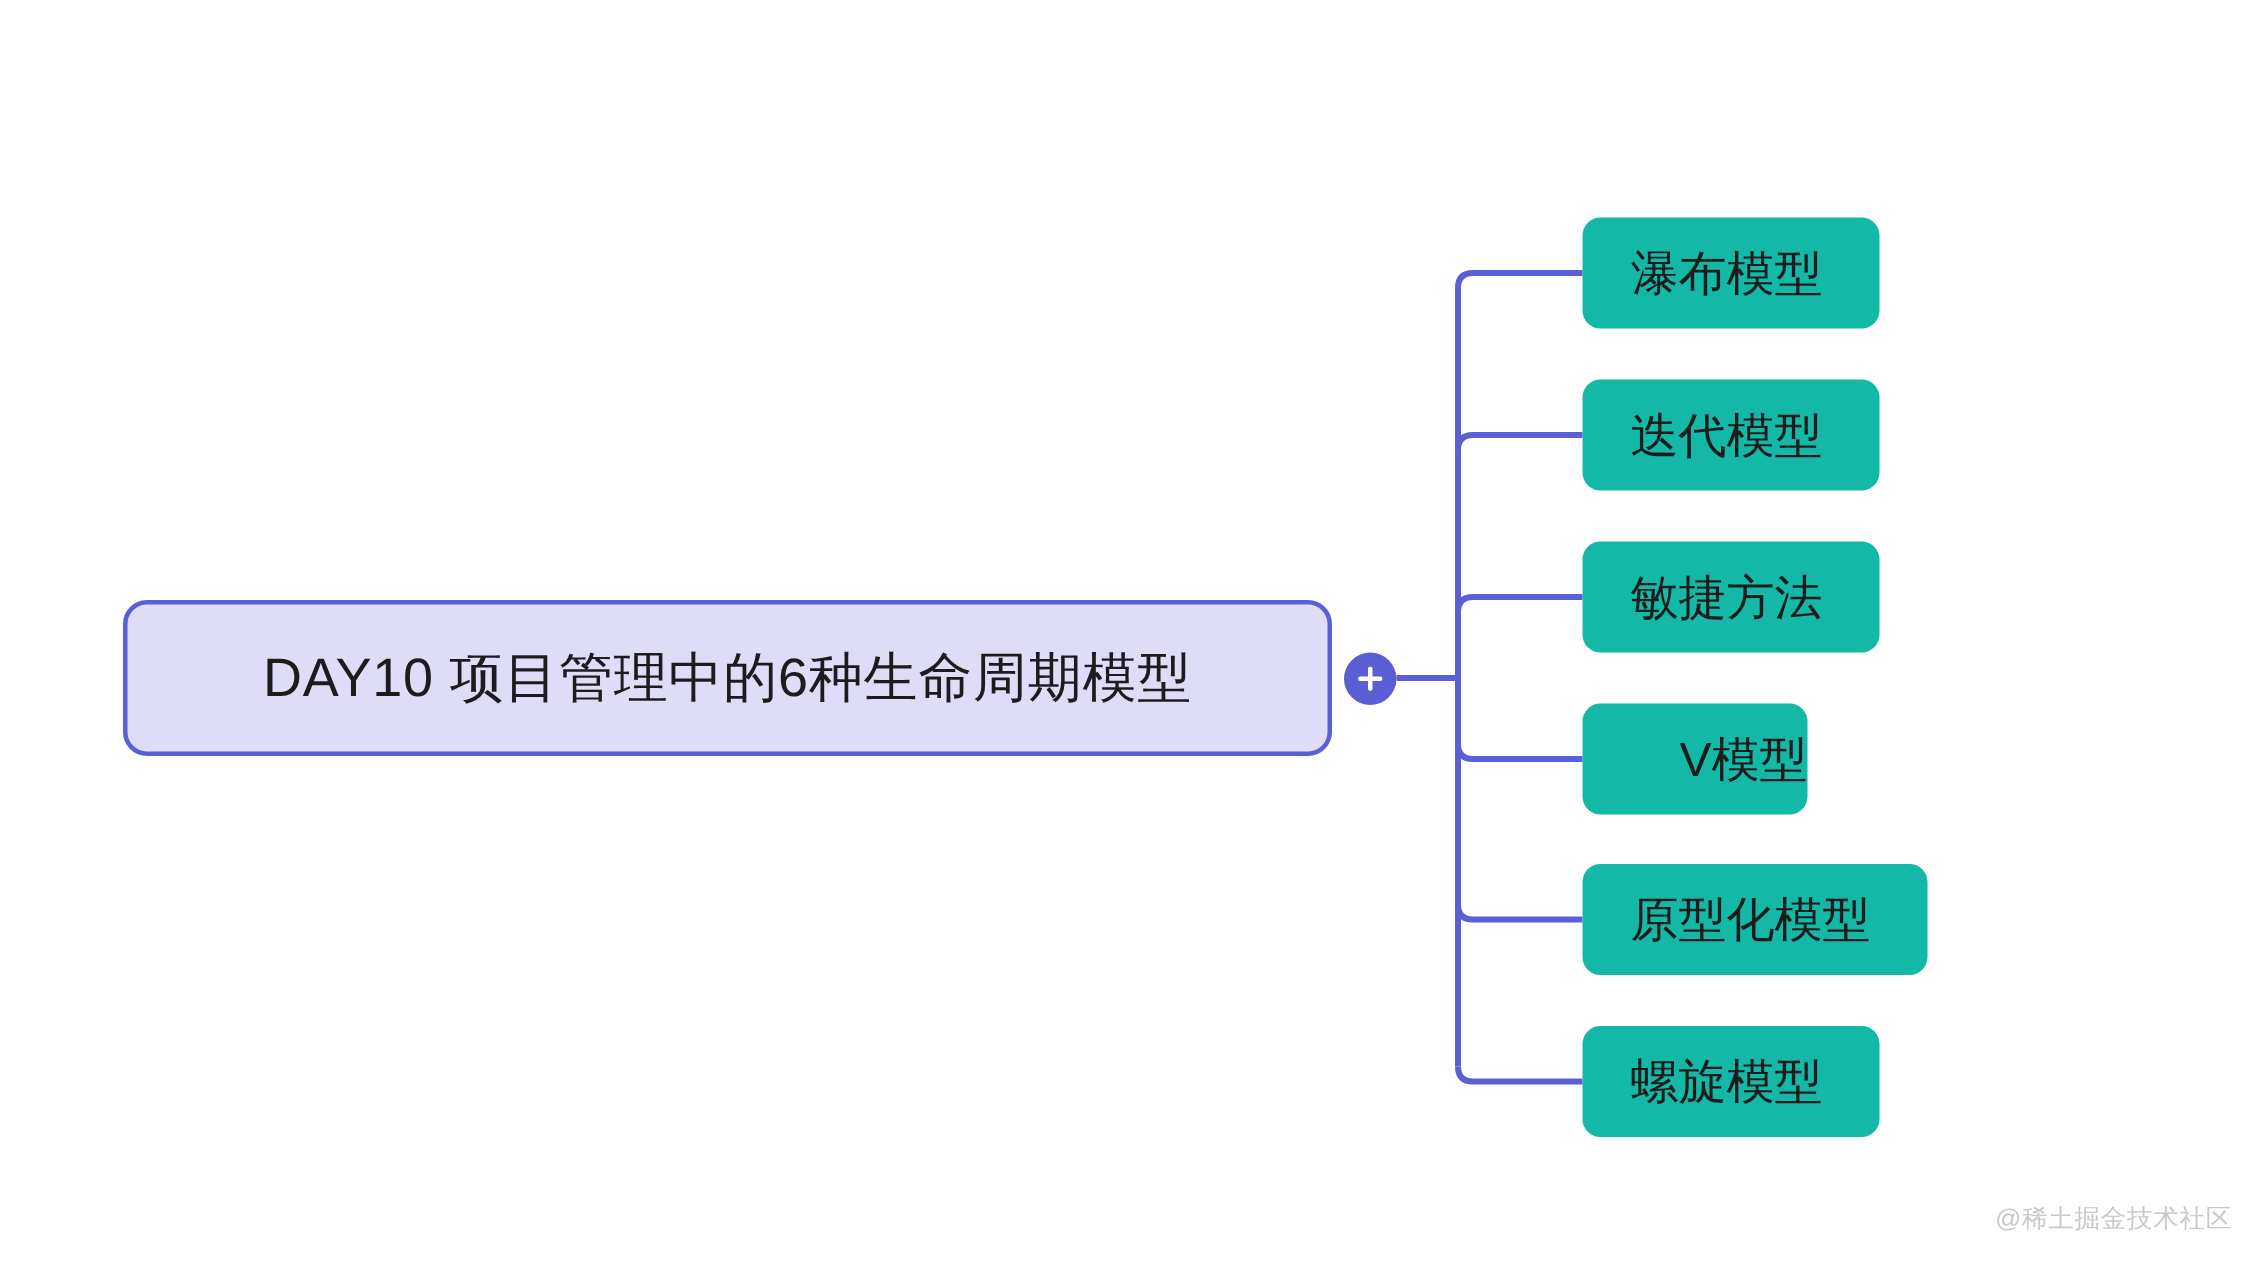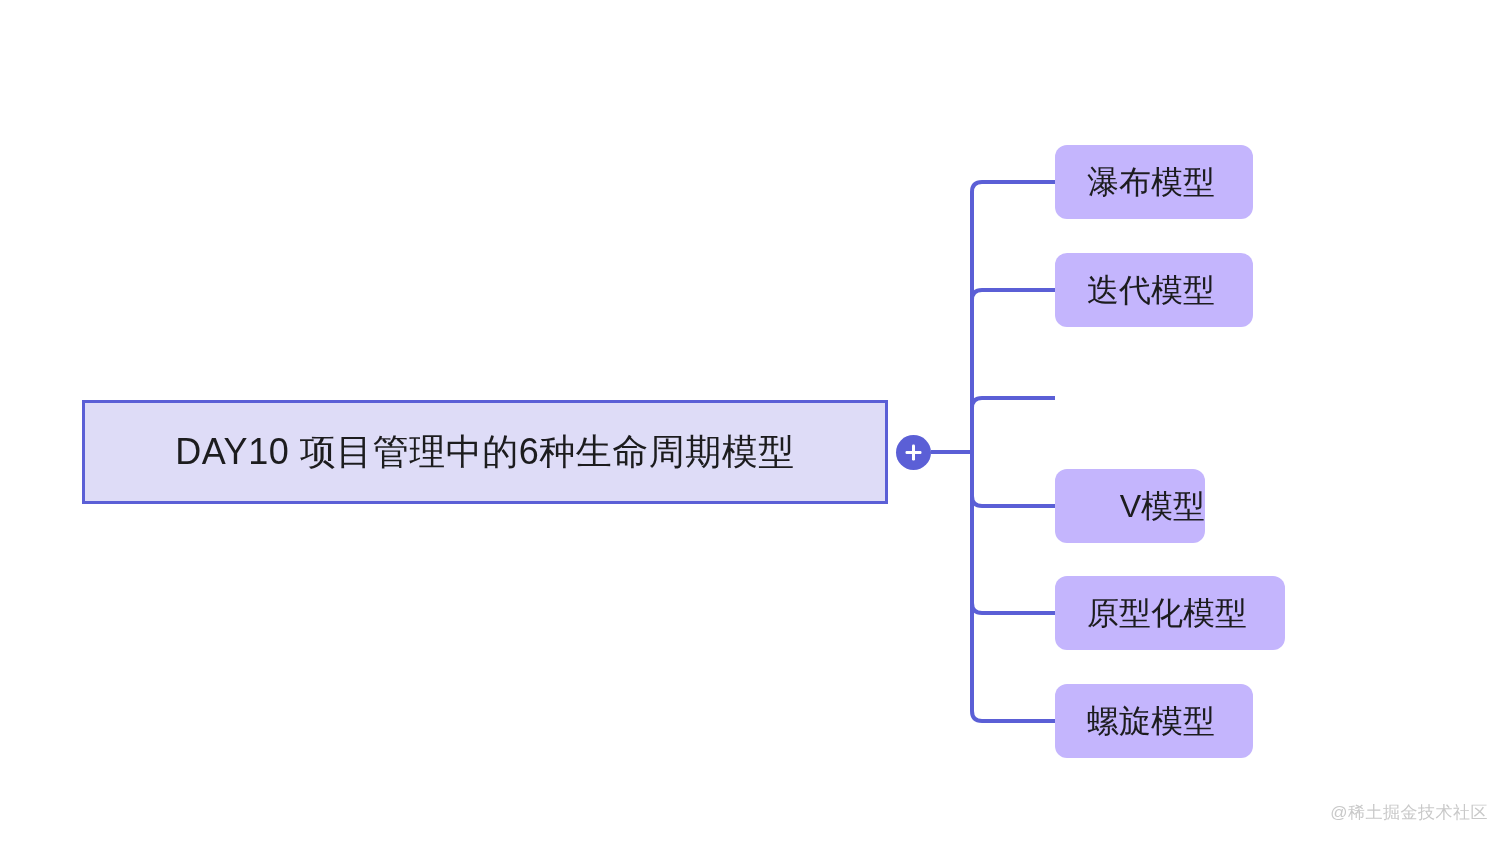--- a/index.html
+++ b/index.html
@@ -34,21 +34,21 @@
   
   .root-node {
     position: absolute;
     left: 82px;
     top: 400px;
     width: 806px;
     height: 104px;
     box-sizing: border-box;
     background: #dedcf7;
     border: 3px solid #5b5fd6;
-    border-radius: 0;
+    border-radius: 16px;
     display: flex;
     align-items: center;
     justify-content: center;
   }
   .root-label {
     font-size: 36px;
     font-weight: 400;
     color: #1c1c1e;
     letter-spacing: 0.5px;
     line-height: 1;
@@ -69,21 +69,21 @@
     justify-content: center;
     cursor: pointer;
     z-index: 5;
   }
   .plus-button svg { display: block; }
 
   
   .child-node {
     position: absolute;
     box-sizing: border-box;
-    background: #c4b5fd;
+    background: #14b8a6;
     border-radius: 12px;
     display: flex;
     align-items: center;
     padding-left: 32px;
     height: 74px;
   }
   .child-label {
     font-size: 32px;
     font-weight: 400;
     color: #1c1c1e;
@@ -143,20 +143,23 @@
   </div>
 
   <div class="child-node" style="left:1055px; top:145px; width:198px;">
     <span class="child-label">瀑布模型</span>
   </div>
 
   <div class="child-node" style="left:1055px; top:253px; width:198px;text-align:right;">
     <span class="child-label">迭代模型</span>
   </div>
 
+  <div class="child-node" style="left:1055px; top:361px; width:198px;">
+    <span class="child-label">敏捷方法</span>
+  </div>
 
   <div class="child-node" style="left:1055px; top:469px; width:150px;justify-content:flex-end;">
     <span class="child-label">V模型</span>
   </div>
 
   <div class="child-node" style="left:1055px; top:684px; width:198px;">
     <span class="child-label">螺旋模型</span>
   </div>
 
   <div class="child-node" style="left:1055px; top:576px; width:230px;">

